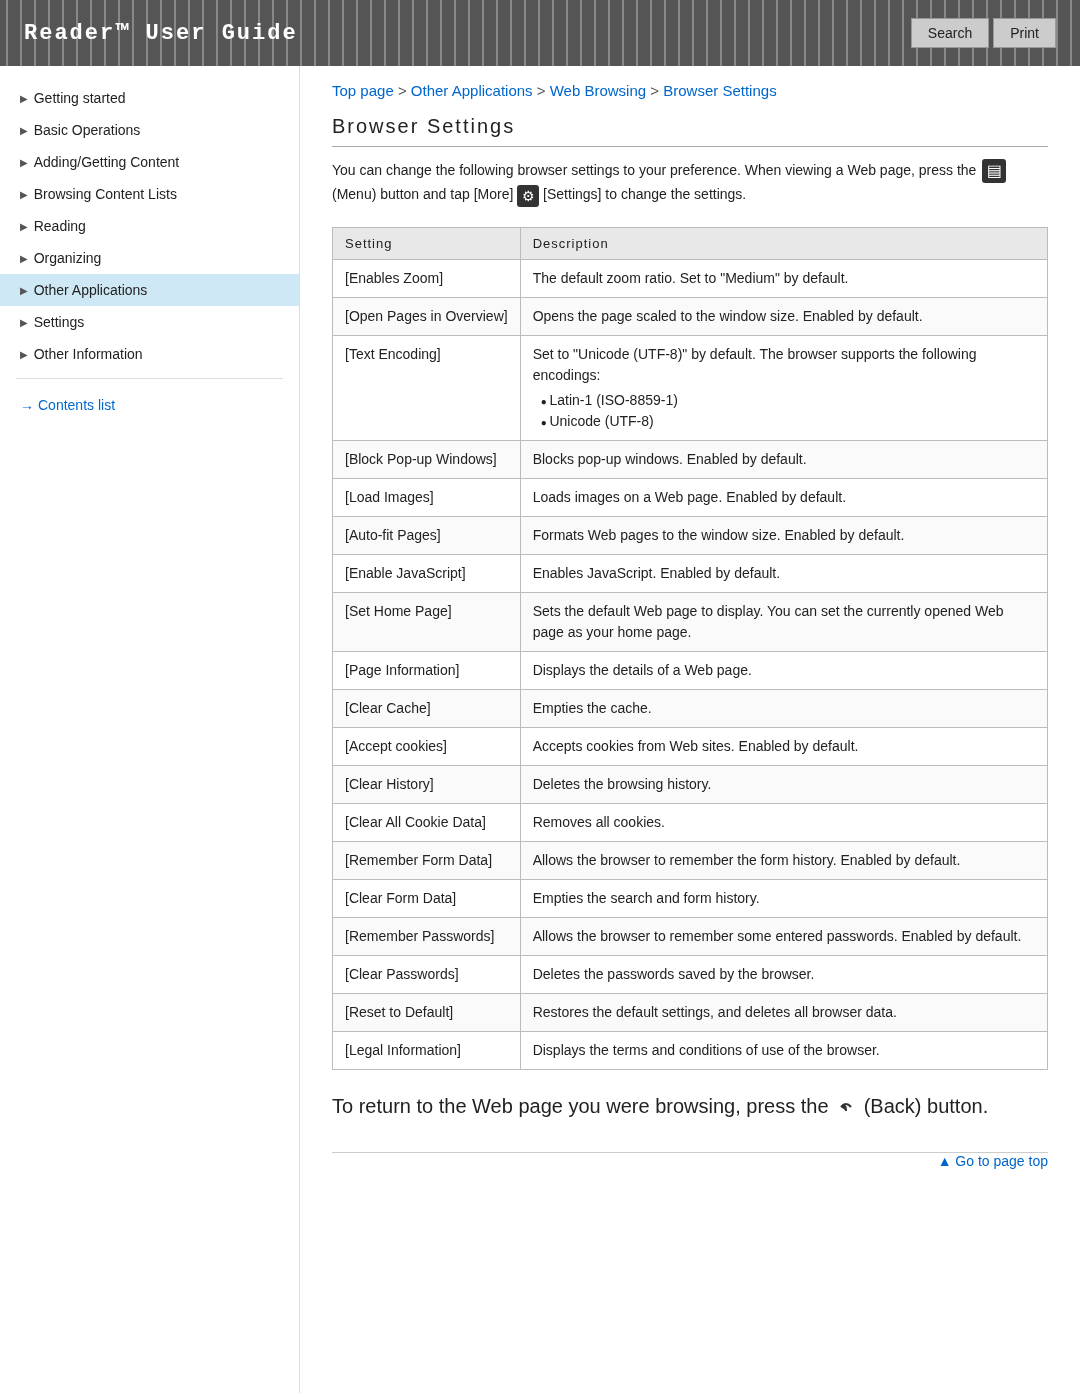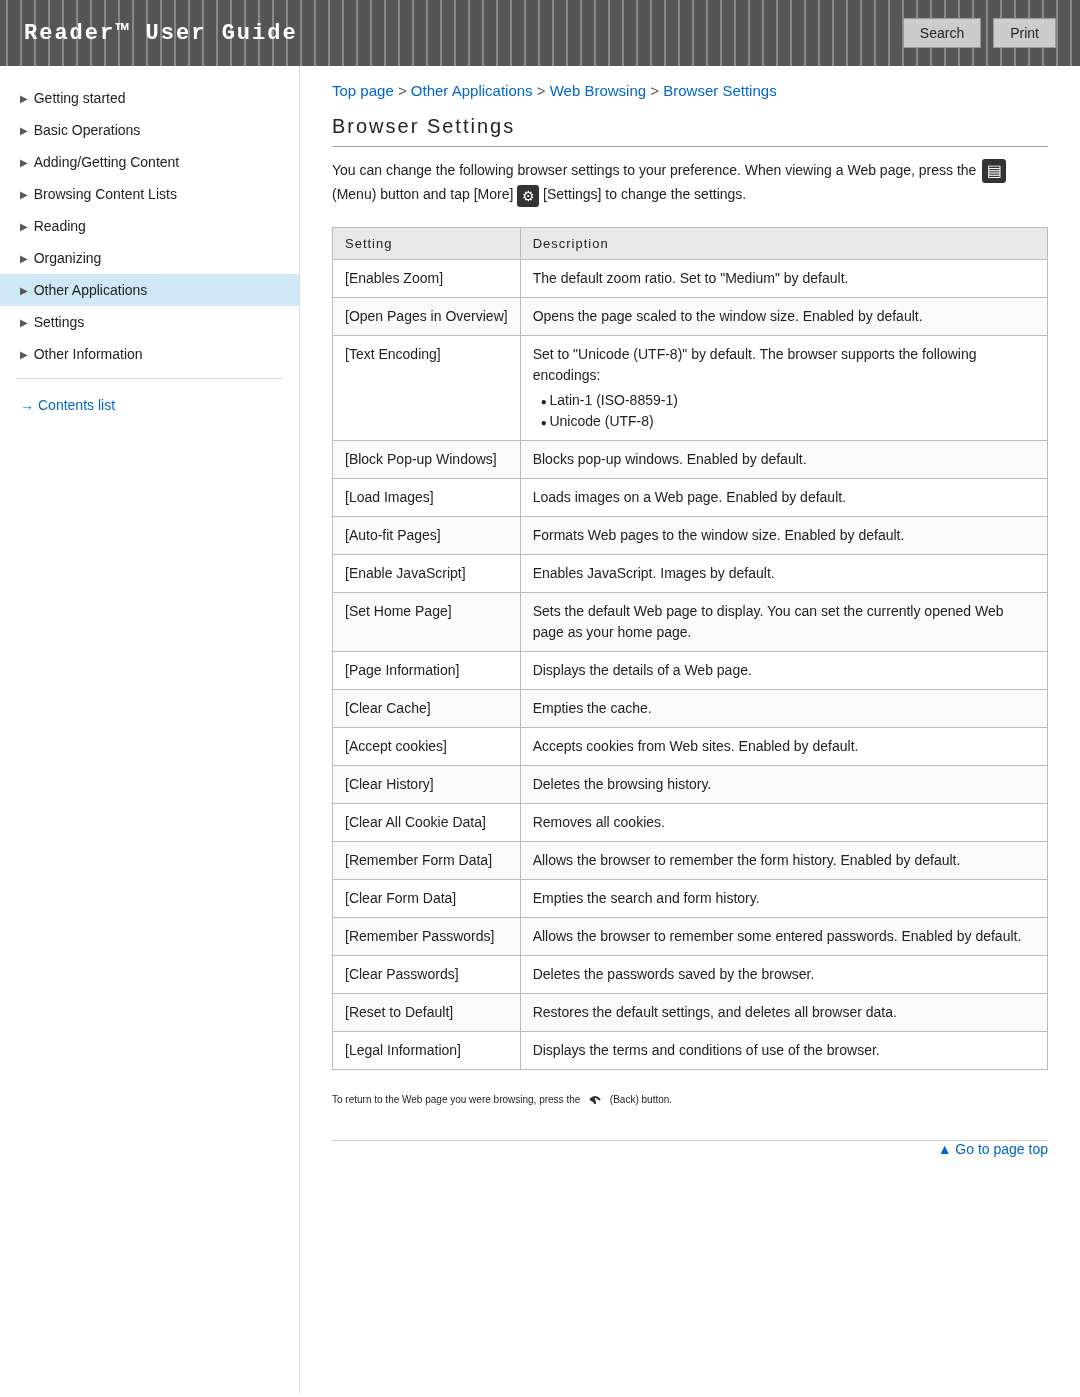--- a/index.html
+++ b/index.html
@@ -20,21 +20,21 @@
     }
     .header-title {
       color: #fff;
       font-size: 22px;
       font-weight: bold;
       letter-spacing: 2px;
       font-family: 'Courier New', monospace;
     }
     .header-buttons {
       display: flex;
-      gap: 12px;
+      gap: 4px;
     }
     .header-btn {
       background: #ccc;
       border: 1px solid #999;
       padding: 6px 16px;
       cursor: pointer;
       font-size: 14px;
       color: #222;
     }
 
@@ -172,21 +172,21 @@
     }
     .bullet-list li::before {
       content: '● ';
       font-size: 10px;
     }
 
     
     .footer-note {
       margin-top: 10px;
       margin-bottom: 30px;
-      font-size: 10px;
+      font-size: 20px;
       line-height: 1.6;
     }
     .back-icon {
       display: inline-block;
       width: 20px;
       height: 20px;
       vertical-align: middle;
       margin: 0 2px;
     }
 
@@ -313,21 +313,21 @@
           <tr>
             <td>[Load Images]</td>
             <td>Loads images on a Web page. Enabled by default.</td>
           </tr>
           <tr>
             <td>[Auto-fit Pages]</td>
             <td>Formats Web pages to the window size. Enabled by default.</td>
           </tr>
           <tr>
             <td>[Enable JavaScript]</td>
-            <td>Enables JavaScript. Images by default.</td>
+            <td>Enables JavaScript. Enabled by default.</td>
           </tr>
           <tr>
             <td>[Set Home Page]</td>
             <td>Sets the default Web page to display. You can set the currently opened Web page as your home page.</td>
           </tr>
           <tr>
             <td>[Page Information]</td>
             <td>Displays the details of a Web page.</td>
           </tr>
           <tr>

